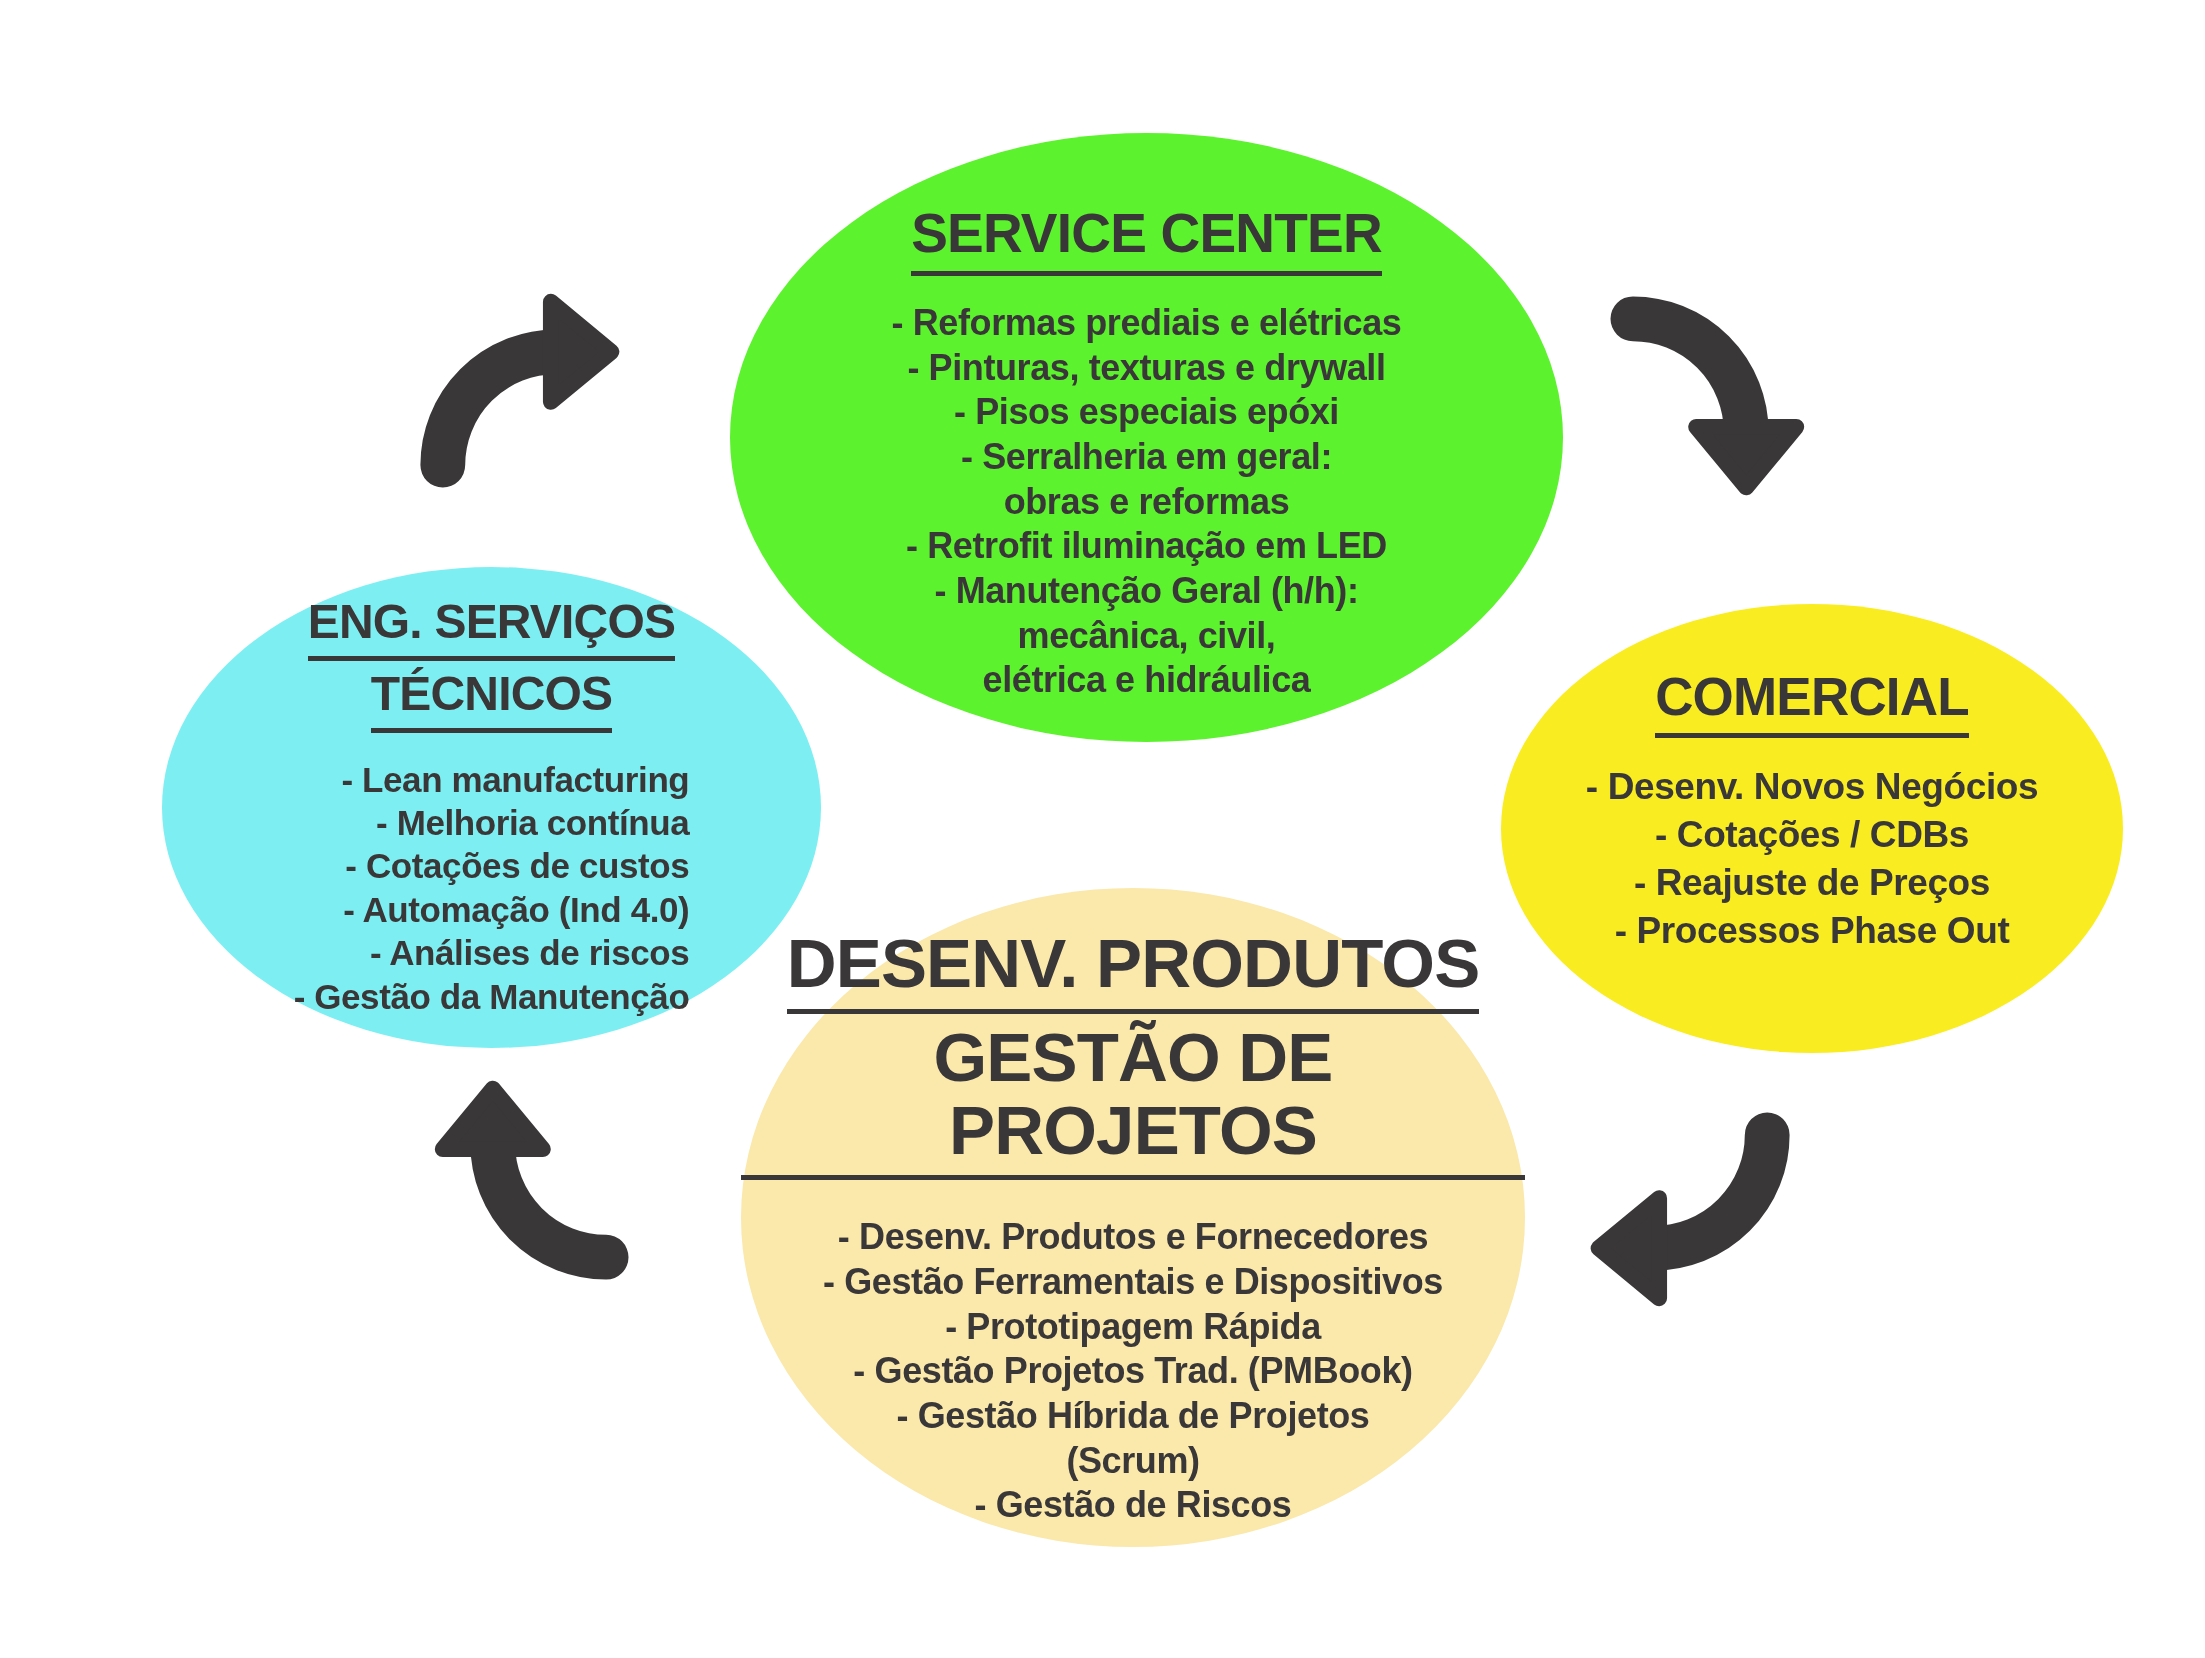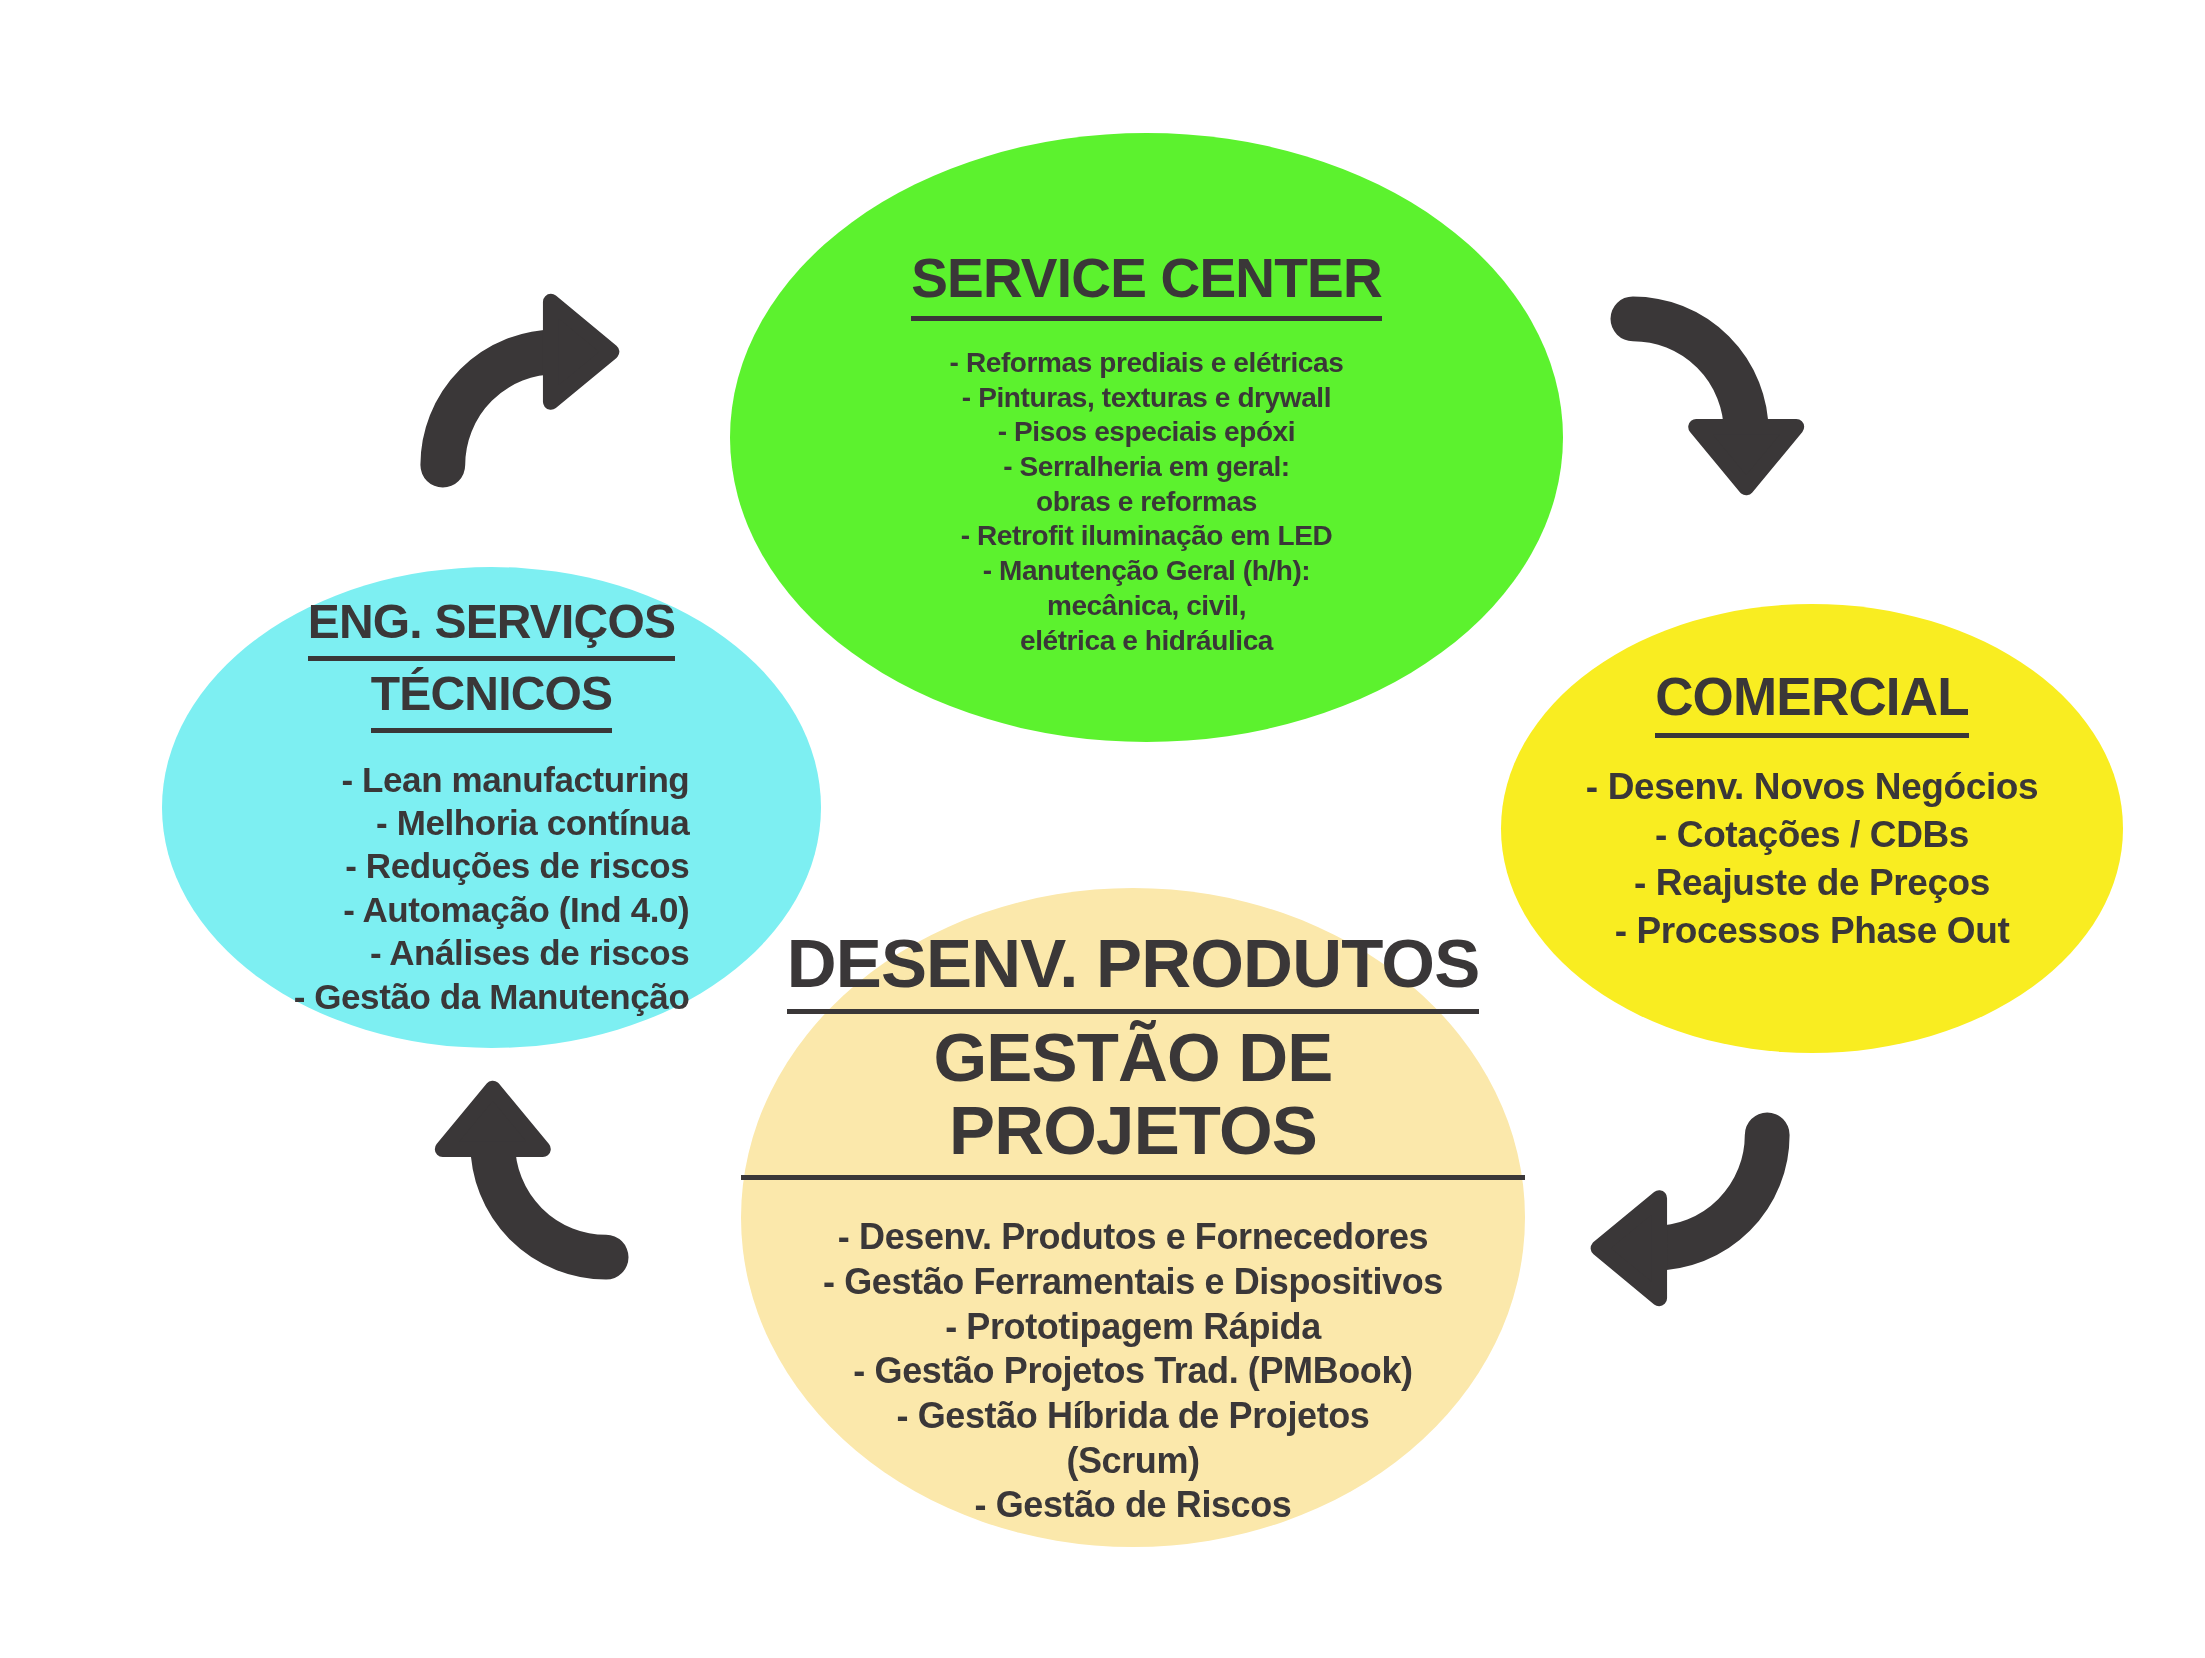--- a/index.html
+++ b/index.html
@@ -52,21 +52,21 @@
   .node-cream  .title-line { font-size: 69px; }
   .node-cream  .title { margin-bottom: 35px; }
 
   .items {
     list-style: none;
     margin: 0;
     padding: 0;
     font-weight: 700;
     letter-spacing: -0.4px;
   }
-  .node-green  .items { font-size: 28px; line-height: 1.24; }
+  .node-green  .items { font-size: 36px; line-height: 1.24; }
   .node-cyan   .items { font-size: 35px; line-height: 1.24; text-align: right; }
   .node-yellow .items { font-size: 37px; line-height: 1.30; }
   .node-cream  .items { font-size: 36px; line-height: 1.24; }
 
   .arrow {
     position: absolute;
     width: 224px;
     height: 224px;
     color: #3a3738;
   }
@@ -101,21 +101,21 @@
   </section>
 
   <section class="ellipse node-cyan">
     <h2 class="title">
       <span class="title-line">ENG. SERVIÇOS</span>
       <span class="title-line">TÉCNICOS</span>
     </h2>
     <ul class="items">
       <li class="item">- Lean manufacturing</li>
       <li class="item">- Melhoria contínua</li>
-      <li class="item">- Reduções de riscos</li>
+      <li class="item">- Cotações de custos</li>
       <li class="item">- Automação (Ind 4.0)</li>
       <li class="item">- Análises de riscos</li>
       <li class="item">- Gestão da Manutenção</li>
     </ul>
   </section>
 
   <section class="ellipse node-yellow">
     <h2 class="title">
       <span class="title-line">COMERCIAL</span>
     </h2>

